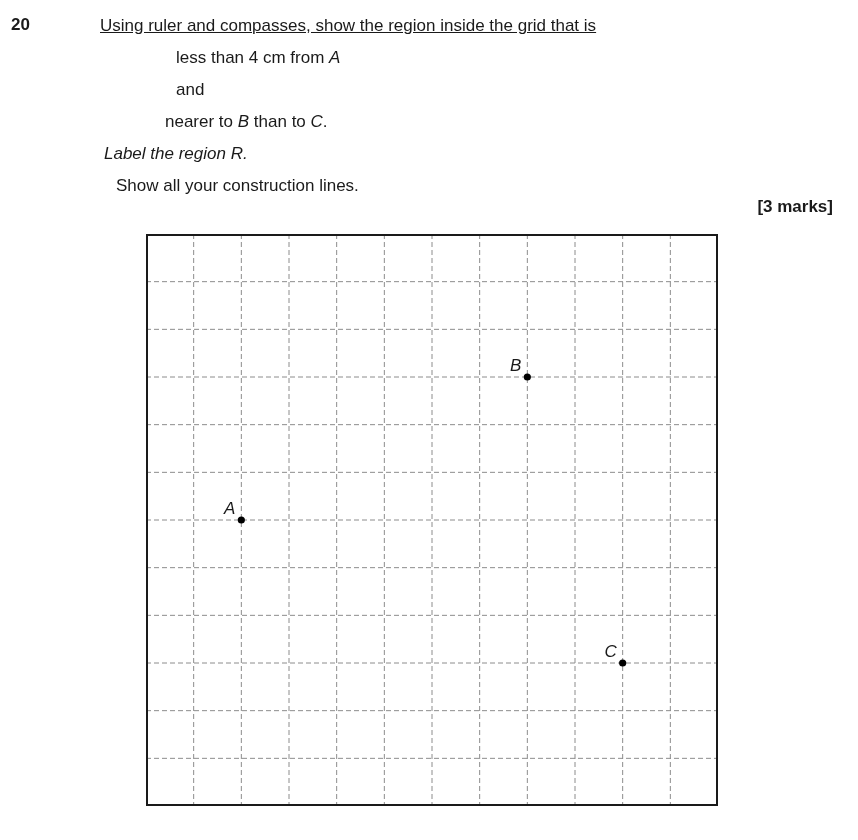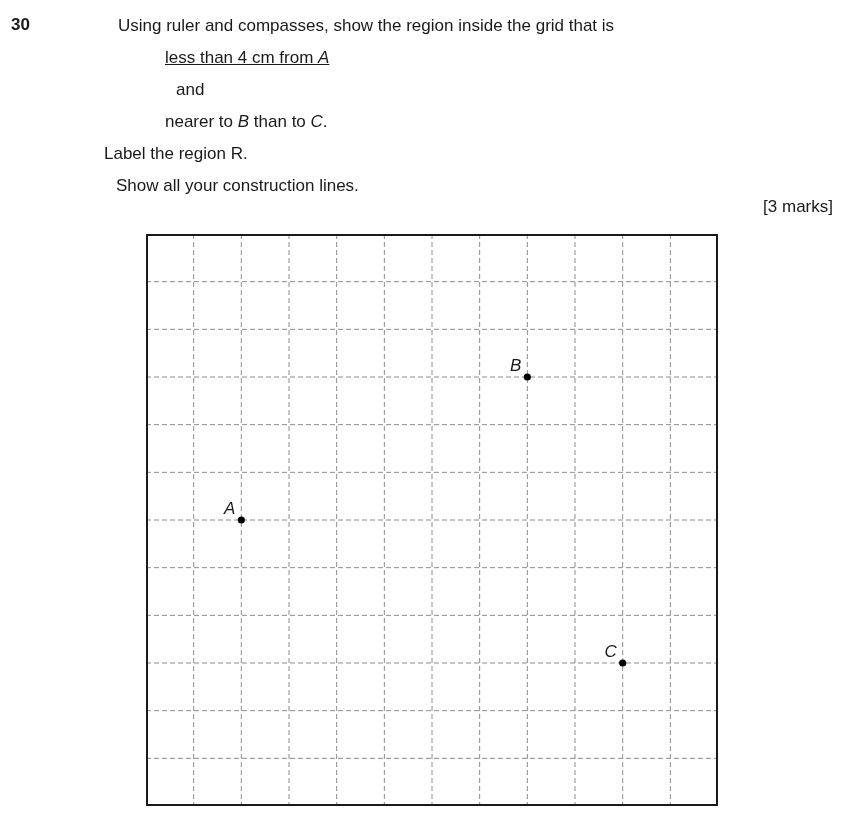--- a/index.html
+++ b/index.html
@@ -27,45 +27,45 @@
     font-size: 17px;
     line-height: 20px;
     white-space: nowrap;
   }
   .line i { font-style: italic; }
   .marks {
     position: absolute;
     right: 25px;
     top: 197px;
     font-size: 17px;
-    font-weight: normal;
+    font-weight: bold;
   }
   .grid-wrap {
     position: absolute;
     left: 146px;
     top: 234px;
     width: 572px;
     height: 572px;
   }
   svg { display: block; }
 </style>
 </head>
 <body>
 
-<div class="qnum">30</div>
+<div class="qnum">20</div>
 
-<div class="line" style="left:118px; top:16px;">Using ruler and compasses, show the region inside the grid that is</div>
+<div class="line" style="left:100px; top:16px;text-decoration:underline;">Using ruler and compasses, show the region inside the grid that is</div>
 
-<div class="line" style="left:165px; top:48px;text-decoration:underline;"><span>less than 4 cm from </span><i>A</i></div>
+<div class="line" style="left:176px; top:48px;"><span>less than 4 cm from </span><i>A</i></div>
 
 <div class="line" style="left:176px; top:80px;">and</div>
 
 <div class="line" style="left:165px; top:112px;text-align:center;"><span>nearer to </span><i>B</i><span> than to </span><i>C</i><span>.</span></div>
 
-<div class="line" style="left:104px; top:144px;">Label the region R.</div>
+<div class="line" style="left:104px; top:144px;font-style:italic;">Label the region R.</div>
 
 <div class="line" style="left:116px; top:176px;">Show all your construction lines.</div>
 
 <div class="marks">[3 marks]</div>
 
 <div class="grid-wrap">
   <svg id="grid-svg" width="572" height="572" viewBox="0 0 572 572">
       <line x1="47.666666666666664" x2="47.666666666666664" y1="0" y2="572" stroke="#8c8c8c" stroke-width="1" stroke-dasharray="5,3"></line>
       <line x1="95.33333333333333" x2="95.33333333333333" y1="0" y2="572" stroke="#8c8c8c" stroke-width="1" stroke-dasharray="5,3"></line>
       <line x1="143" x2="143" y1="0" y2="572" stroke="#8c8c8c" stroke-width="1" stroke-dasharray="5,3"></line>

